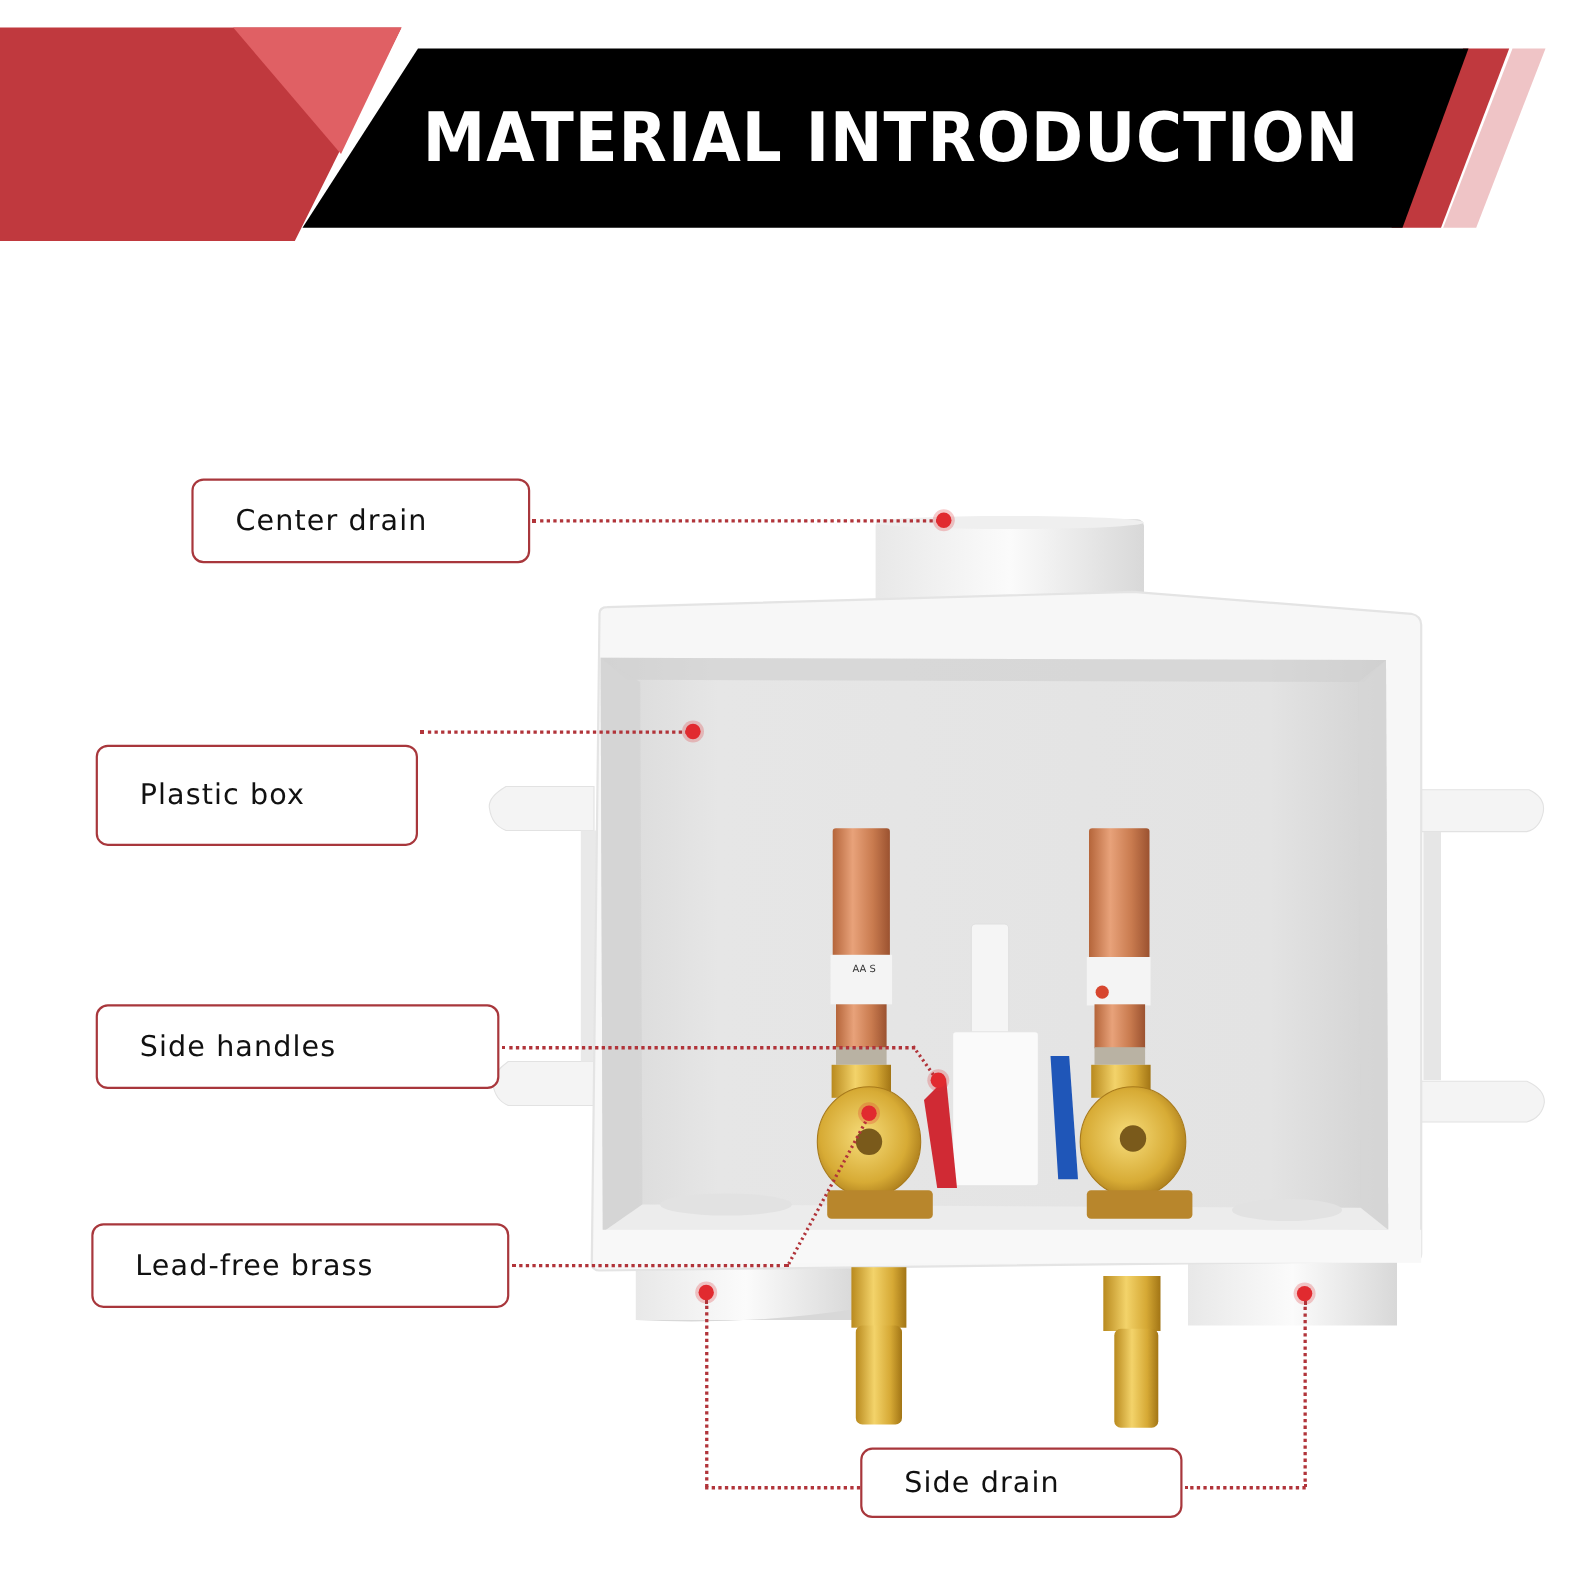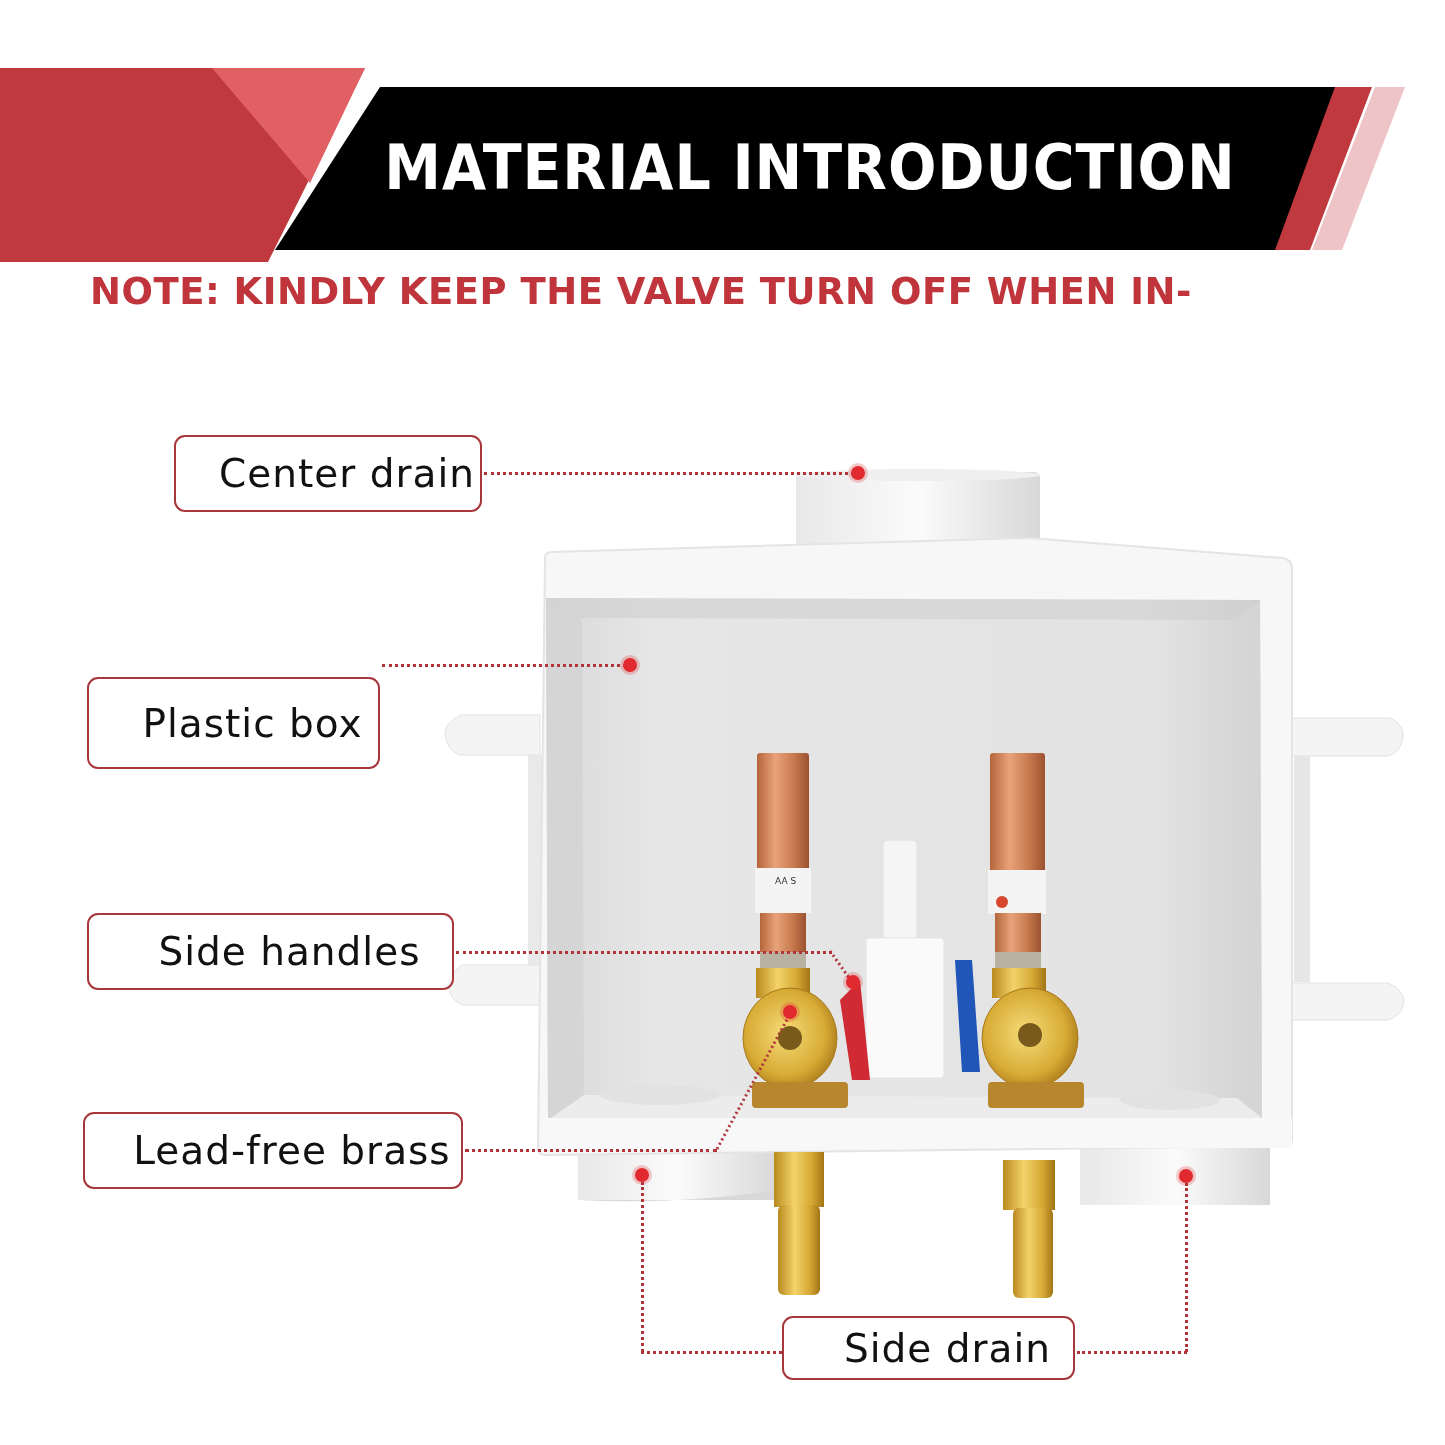--- a/index.html
+++ b/index.html
@@ -1,23 +1,23 @@
 <!DOCTYPE html>
 <html><head>
 <meta charset="utf-8">
 <style>
   html, body { margin:0; padding:0; background:#ffffff; }
   body { width:1445px; height:1445px; position:relative; overflow:hidden; font-family:"DejaVu Sans", sans-serif; }
   .abs { position:absolute; }
   
-  #banner { position:absolute; left:0; top:0; width:1445px; height:230px;margin-top:43px; }
+  #banner { position:absolute; left:0; top:0; width:1445px; height:230px; }
   .banner-title { position:absolute; left:0; top:88px; width:1620px; text-align:center; color:#ffffff; font-family:"DejaVu Sans", sans-serif; font-weight:bold; font-size:62px; letter-spacing:1px; transform:scaleX(0.92); transform-origin:810px 0; }
   .note { position:absolute; left:90px; top:268px; width:1200px; color:#c0353b; font-family:"DejaVu Sans", sans-serif; font-weight:bold; font-size:37px; line-height:48px; letter-spacing:0.5px; }
   
-  .callout { position:absolute; background:#ffffff; border:2px solid #a8373c; border-radius:11px; box-sizing:border-box; display:flex; align-items:center; justify-content:center; color:#111111; font-family:"DejaVu Sans", sans-serif; font-size:39px; letter-spacing:1px;padding-left:38px; }
+  .callout { position:absolute; background:#ffffff; border:2px solid #a8373c; border-radius:11px; box-sizing:border-box; display:flex; align-items:center; justify-content:flex-start; color:#111111; font-family:"DejaVu Sans", sans-serif; font-size:26px; letter-spacing:1px;padding-left:38px; }
   .dotline-h { position:absolute; height:0; border-top:3px dotted #b1343a; }
   .dotline-v { position:absolute; width:0; border-left:3px dotted #b1343a; }
   .dot { position:absolute; width:14px; height:14px; border-radius:50%; background:#e12a2f; box-shadow:0 0 0 3px rgba(225,42,47,0.25); }
   svg { display:block; }
 </style>
 </head>
 <body>
 
 <div id="banner">
   <svg width="1445" height="230">
@@ -29,21 +29,20 @@
     <polygon points="380,44 1335,44 1275,207 275,207" fill="#000000"></polygon>
 
     <polygon points="0,25 365,25 268,219 0,219" fill="#c0393e"></polygon>
 
     <polygon points="212,25 365,25 310,140" fill="#e06064"></polygon>
   </svg>
   <div class="banner-title">MATERIAL INTRODUCTION</div>
 </div>
 
 <div class="note">
-  <div>NOTE: KINDLY KEEP THE VALVE TURN OFF WHEN IN-</div>
 </div>
 
 <div class="abs" style="left:0;top:0;width:1445px;height:1445px;margin-top:20px;">
   <svg width="1445" height="1445">
     <defs>
       <linearGradient id="copper" x1="0" x2="1" y1="0" y2="0">
         <stop offset="0" stop-color="#b5653a"></stop>
         <stop offset="0.35" stop-color="#e8a27a"></stop>
         <stop offset="0.7" stop-color="#c97b4f"></stop>
         <stop offset="1" stop-color="#9b5230"></stop>

